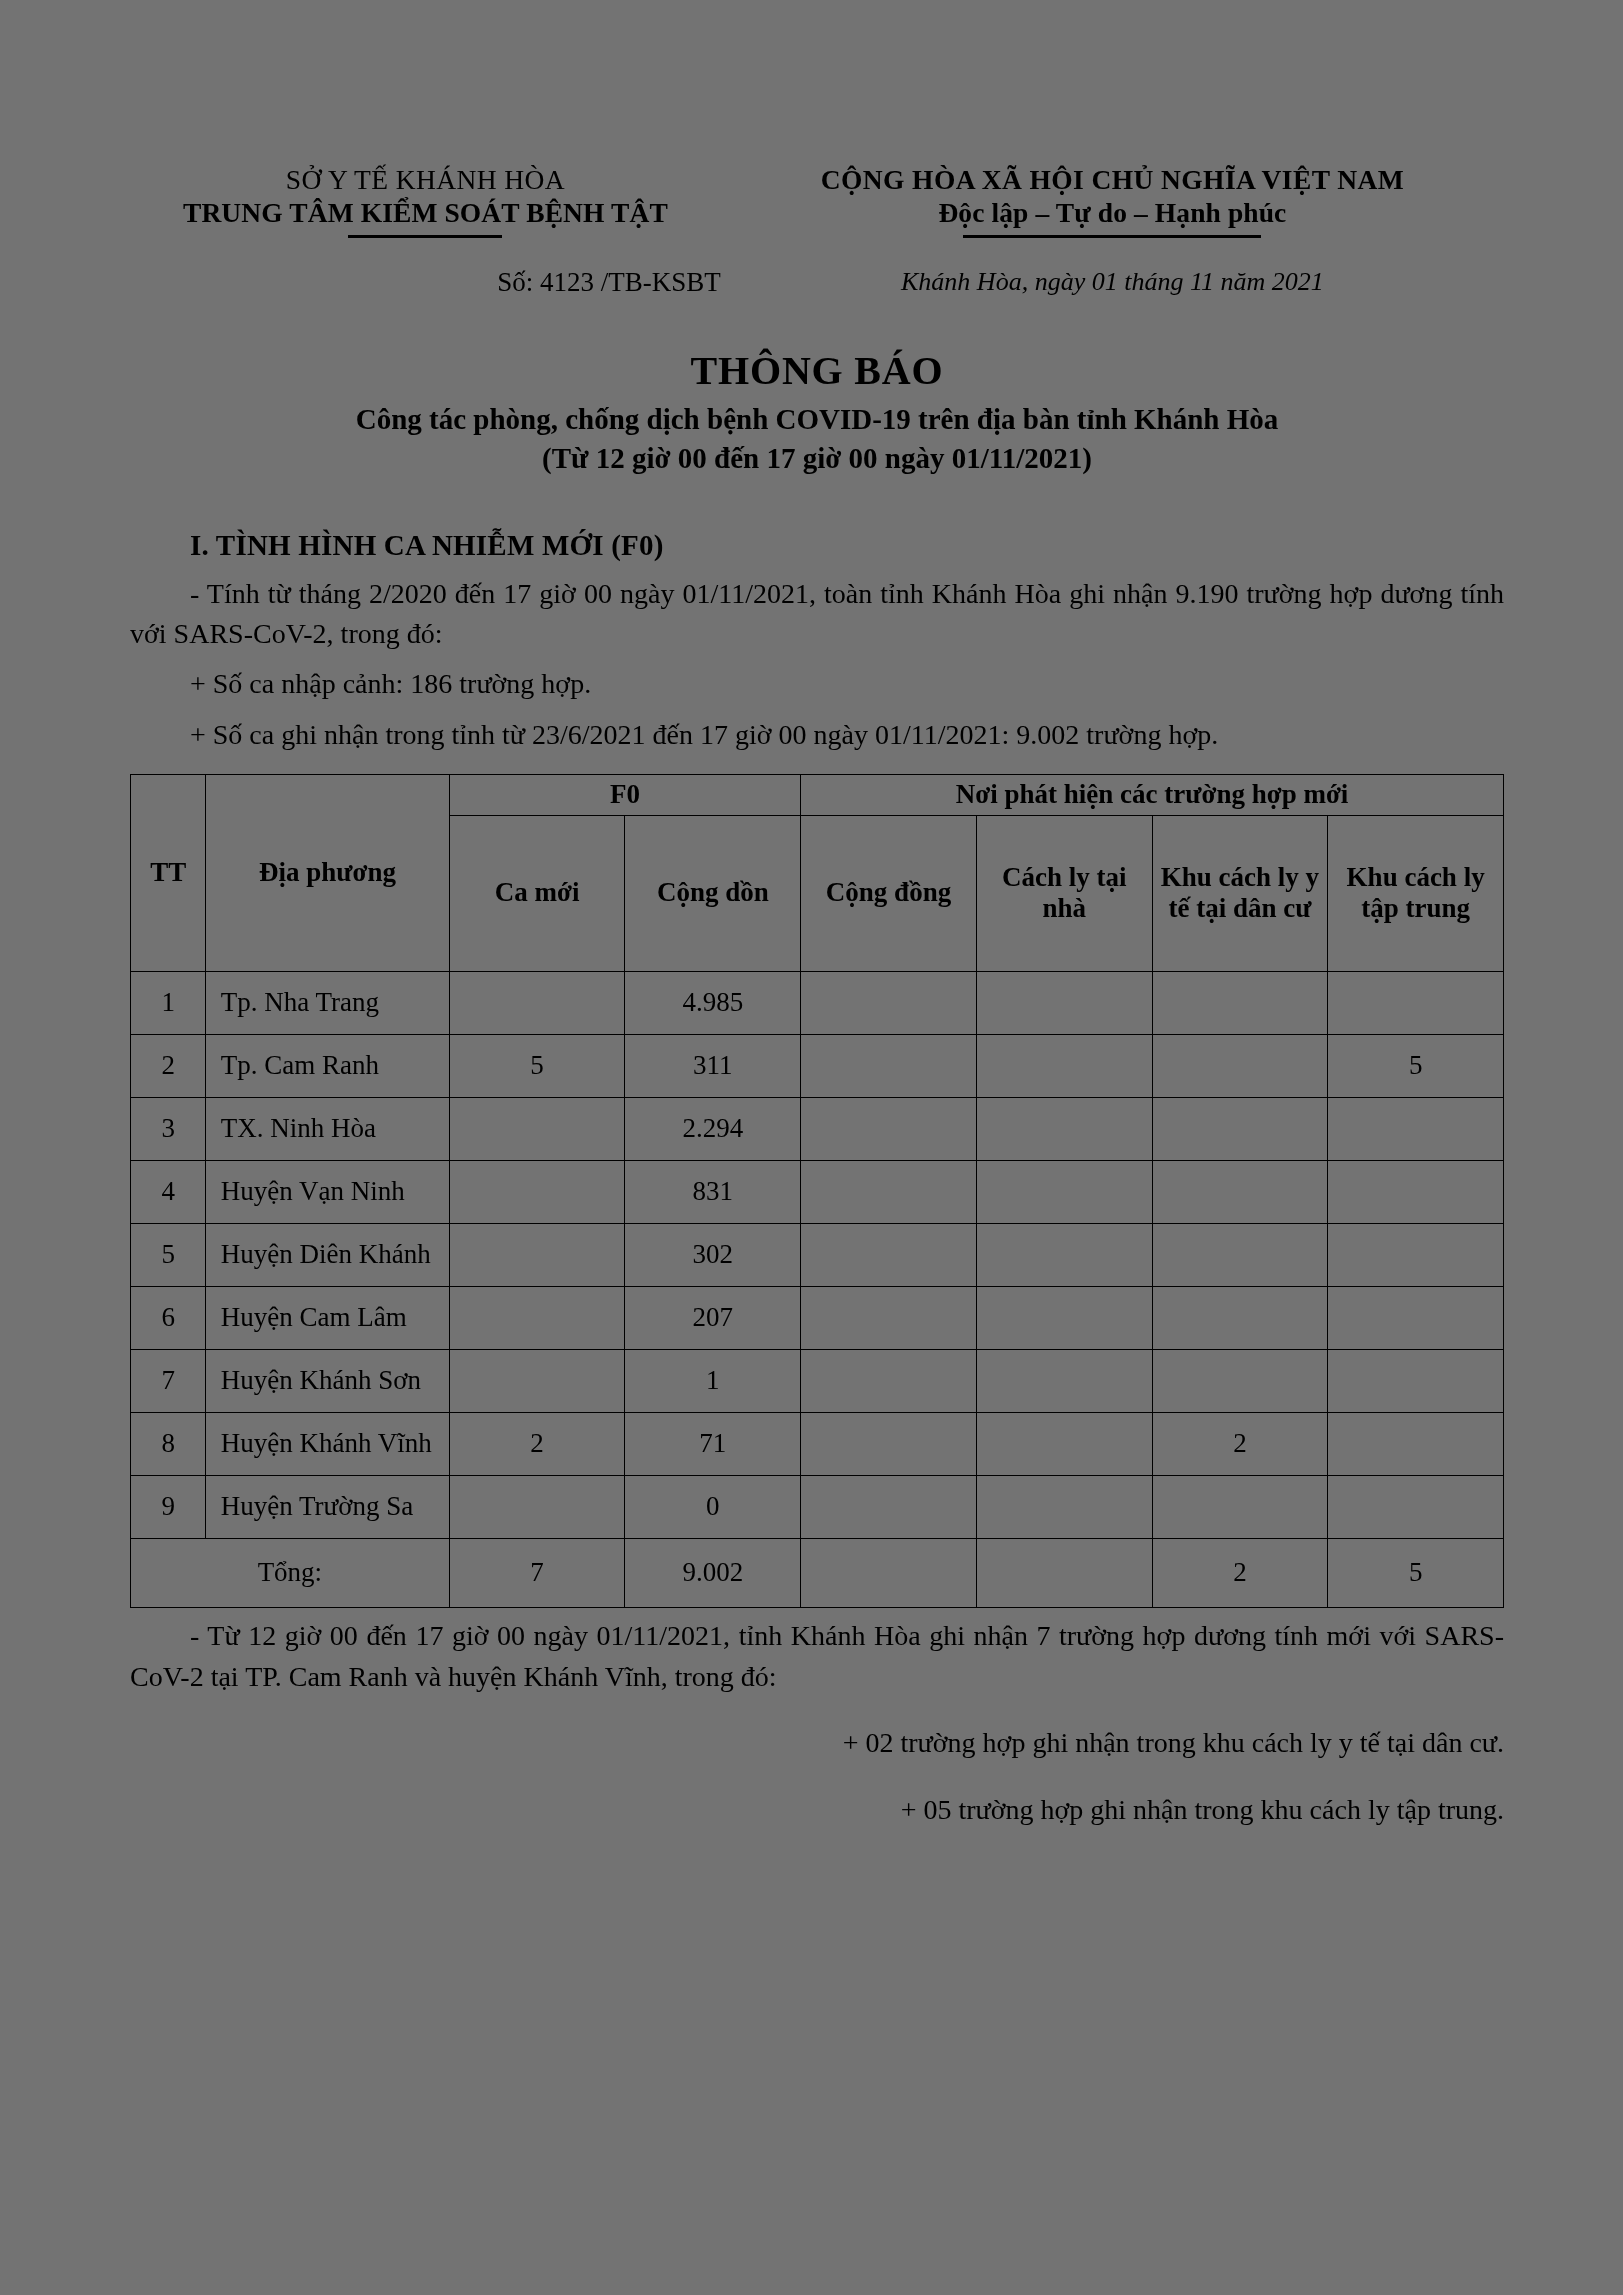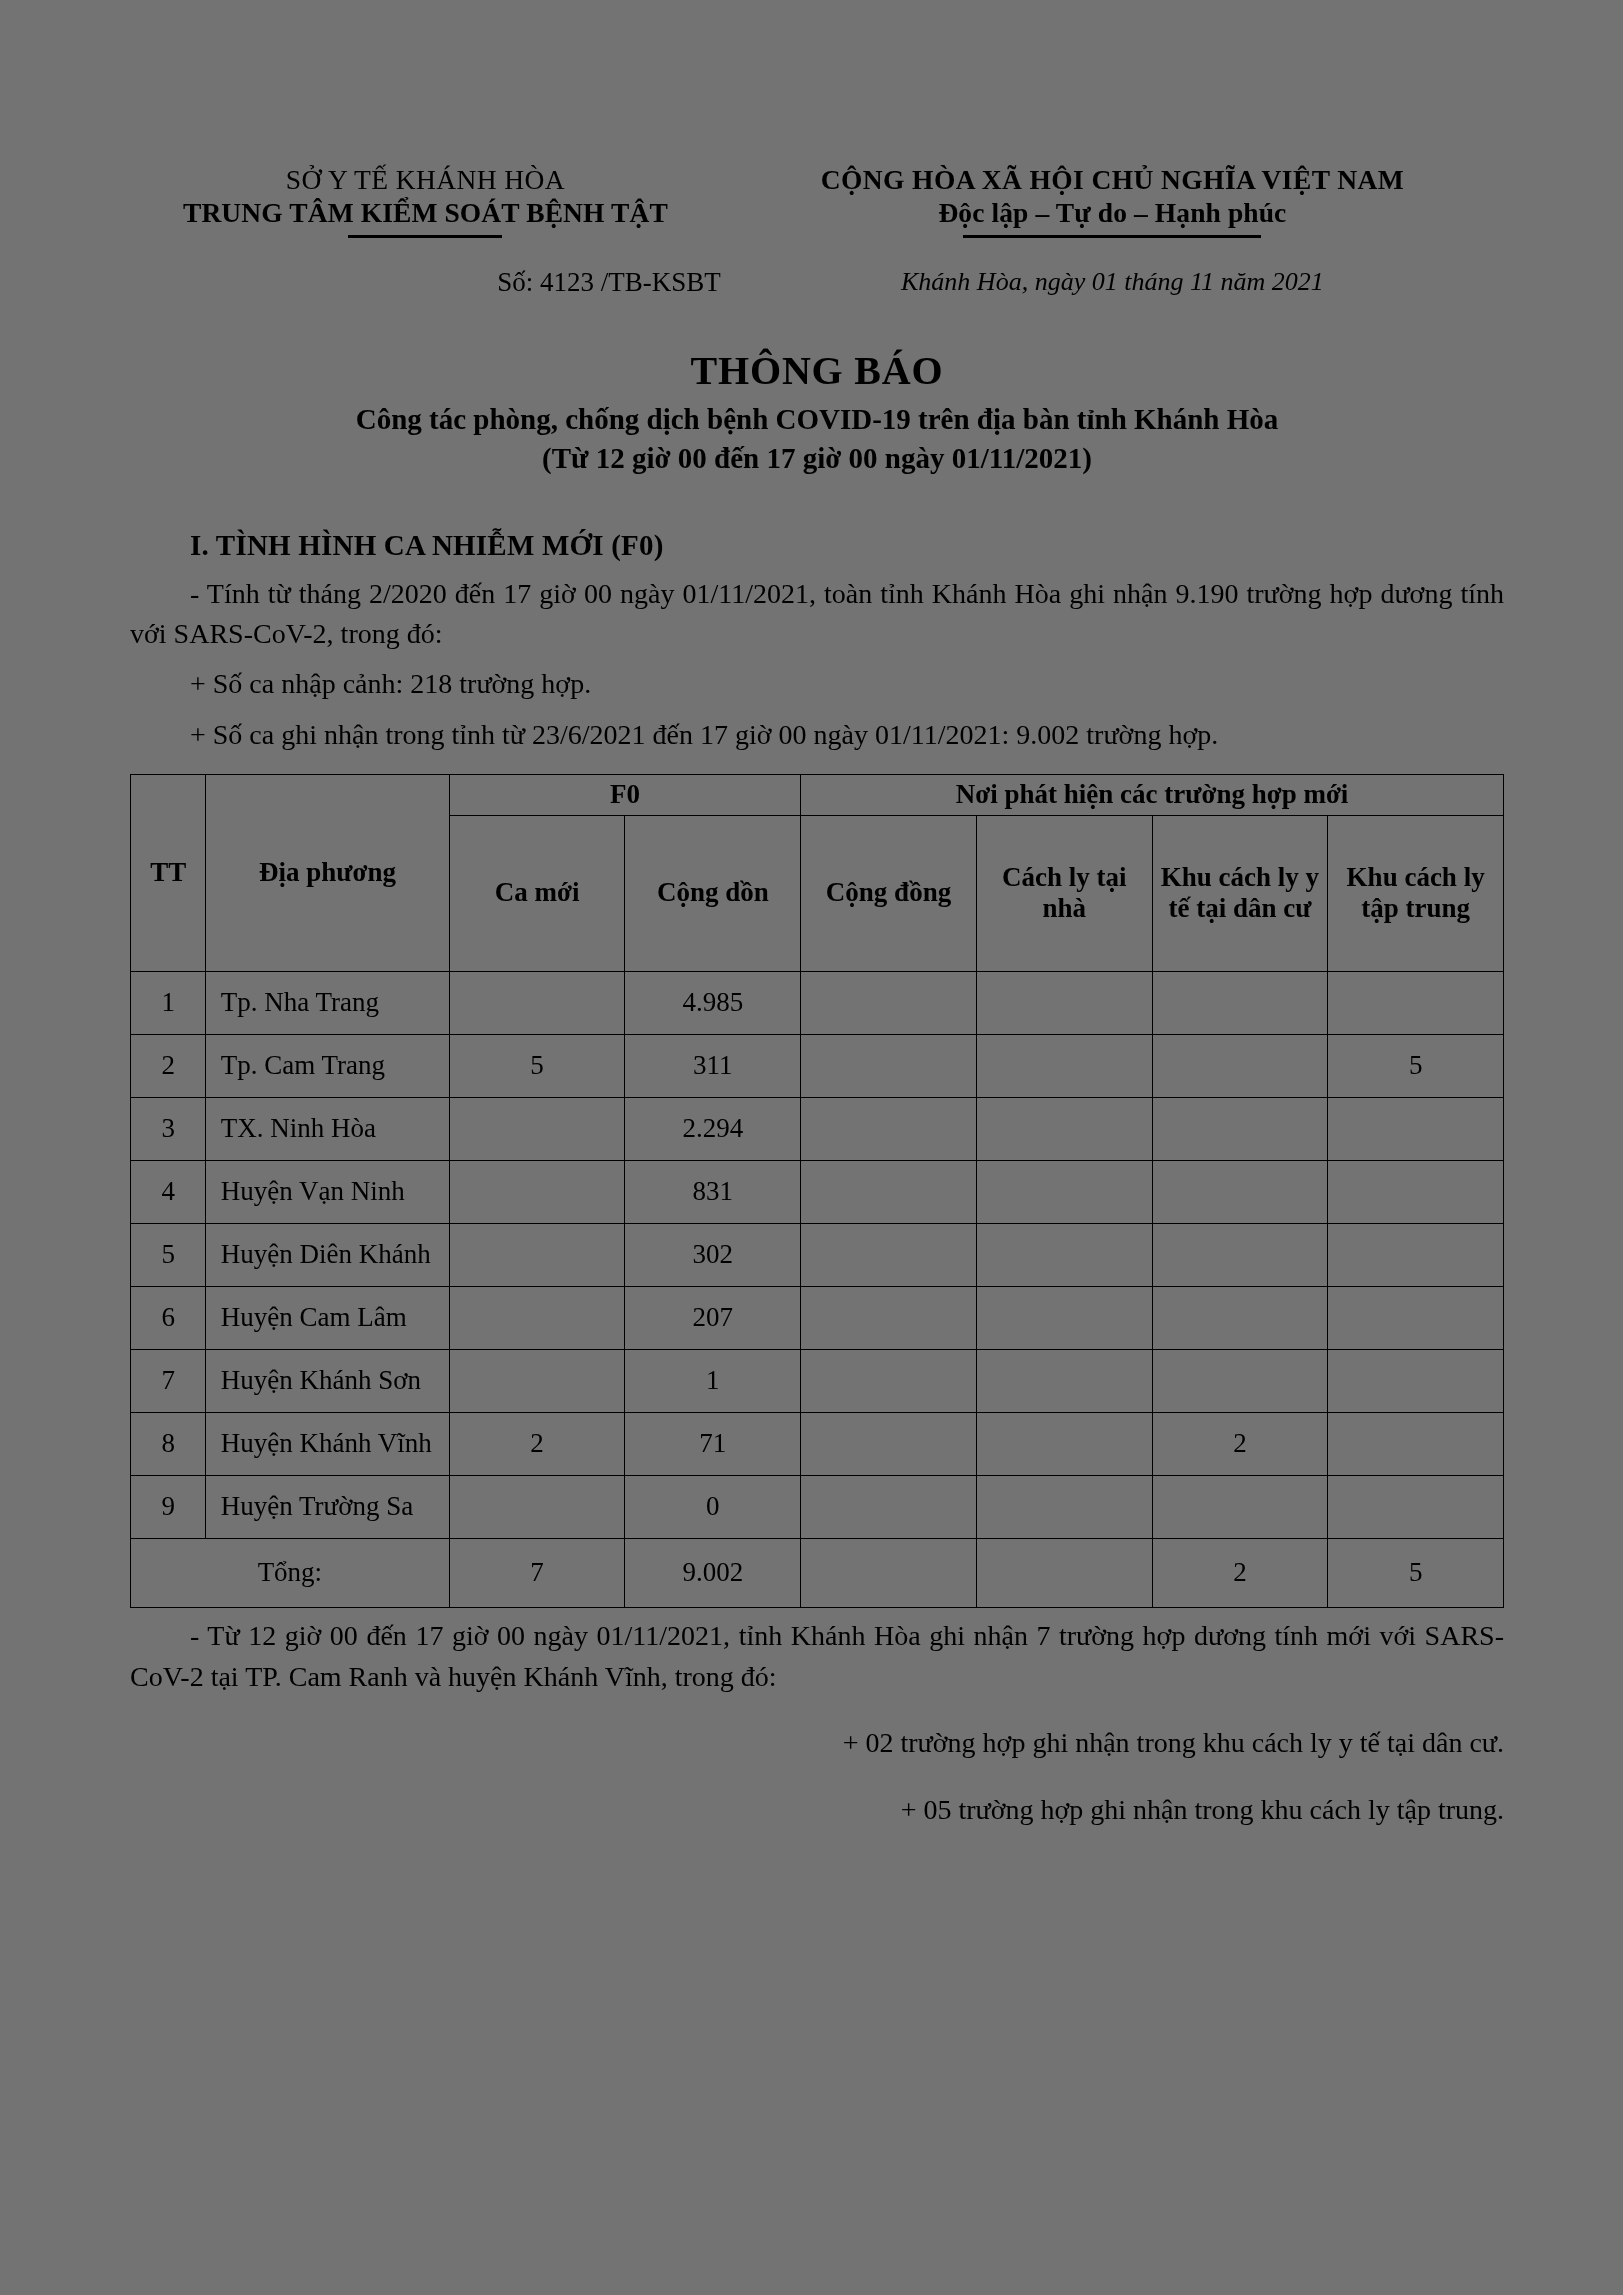--- a/index.html
+++ b/index.html
@@ -214,21 +214,21 @@
 
     <div class="titleblock">
       <div class="doc-title">THÔNG BÁO</div>
       <div class="doc-subtitle">Công tác phòng, chống dịch bệnh COVID-19 trên địa bàn tỉnh Khánh Hòa</div>
       <div class="doc-subtitle2">(Từ 12 giờ 00 đến 17 giờ 00 ngày 01/11/2021)</div>
     </div>
 
     <div class="section-heading">I. TÌNH HÌNH CA NHIỄM MỚI (F0)</div>
 
     <p class="body">- Tính từ tháng 2/2020 đến 17 giờ 00 ngày 01/11/2021, toàn tỉnh Khánh Hòa ghi nhận 9.190 trường hợp dương tính với SARS-CoV-2, trong đó:</p>
-    <p class="body tight">+ Số ca nhập cảnh: 218 trường hợp.</p>
+    <p class="body tight">+ Số ca nhập cảnh: 186 trường hợp.</p>
     <p class="body tight">+ Số ca ghi nhận trong tỉnh từ 23/6/2021 đến 17 giờ 00 ngày 01/11/2021: 9.002 trường hợp.</p>
 
     <table class="maintable">
       <thead>
         <tr class="hdr-top">
           <th class="c-tt" rowspan="2">TT</th>
           <th class="c-place" rowspan="2" style="text-align:center;padding-left:5.2px !important;">Địa phương</th>
           <th colspan="2">F0</th>
           <th colspan="4">Nơi phát hiện các trường hợp mới</th>
         </tr>
@@ -247,21 +247,21 @@
             <td class="c-place">Tp. Nha Trang</td>
             <td class="c-new"></td>
             <td class="c-cum">4.985</td>
             <td class="c-comm"></td>
             <td class="c-home"></td>
             <td class="c-med"></td>
             <td class="c-conc"></td>
           </tr>
           <tr class="row">
             <td class="c-tt">2</td>
-            <td class="c-place">Tp. Cam Trang</td>
+            <td class="c-place">Tp. Cam Ranh</td>
             <td class="c-new">5</td>
             <td class="c-cum">311</td>
             <td class="c-comm"></td>
             <td class="c-home"></td>
             <td class="c-med"></td>
             <td class="c-conc">5</td>
           </tr>
           <tr class="row">
             <td class="c-tt">3</td>
             <td class="c-place">TX. Ninh Hòa</td>

